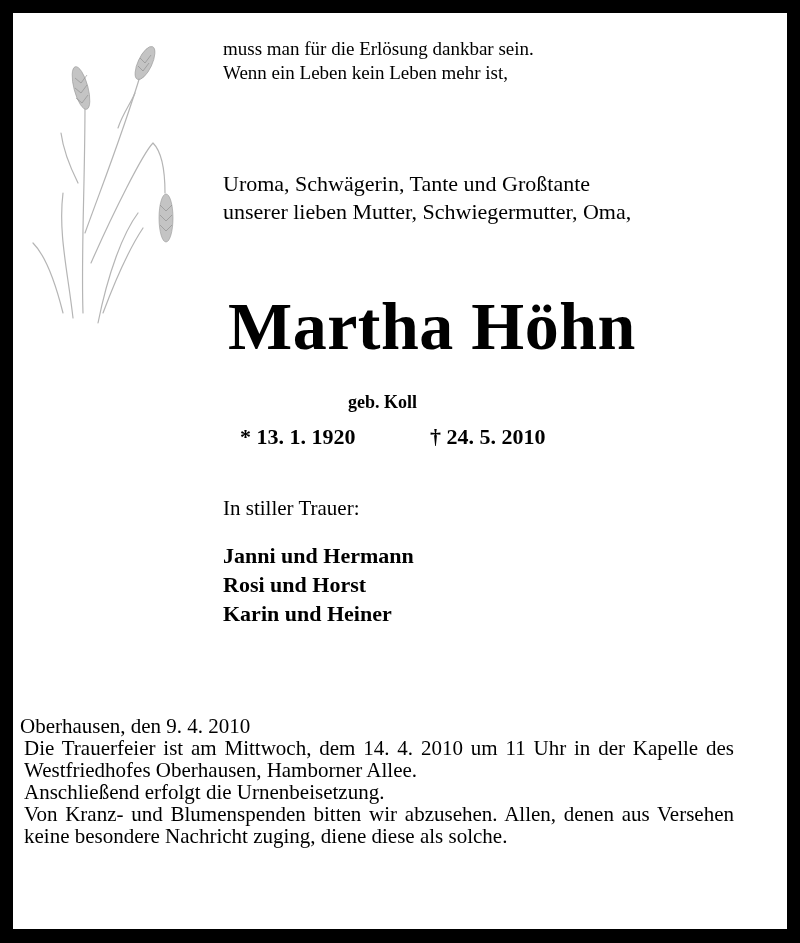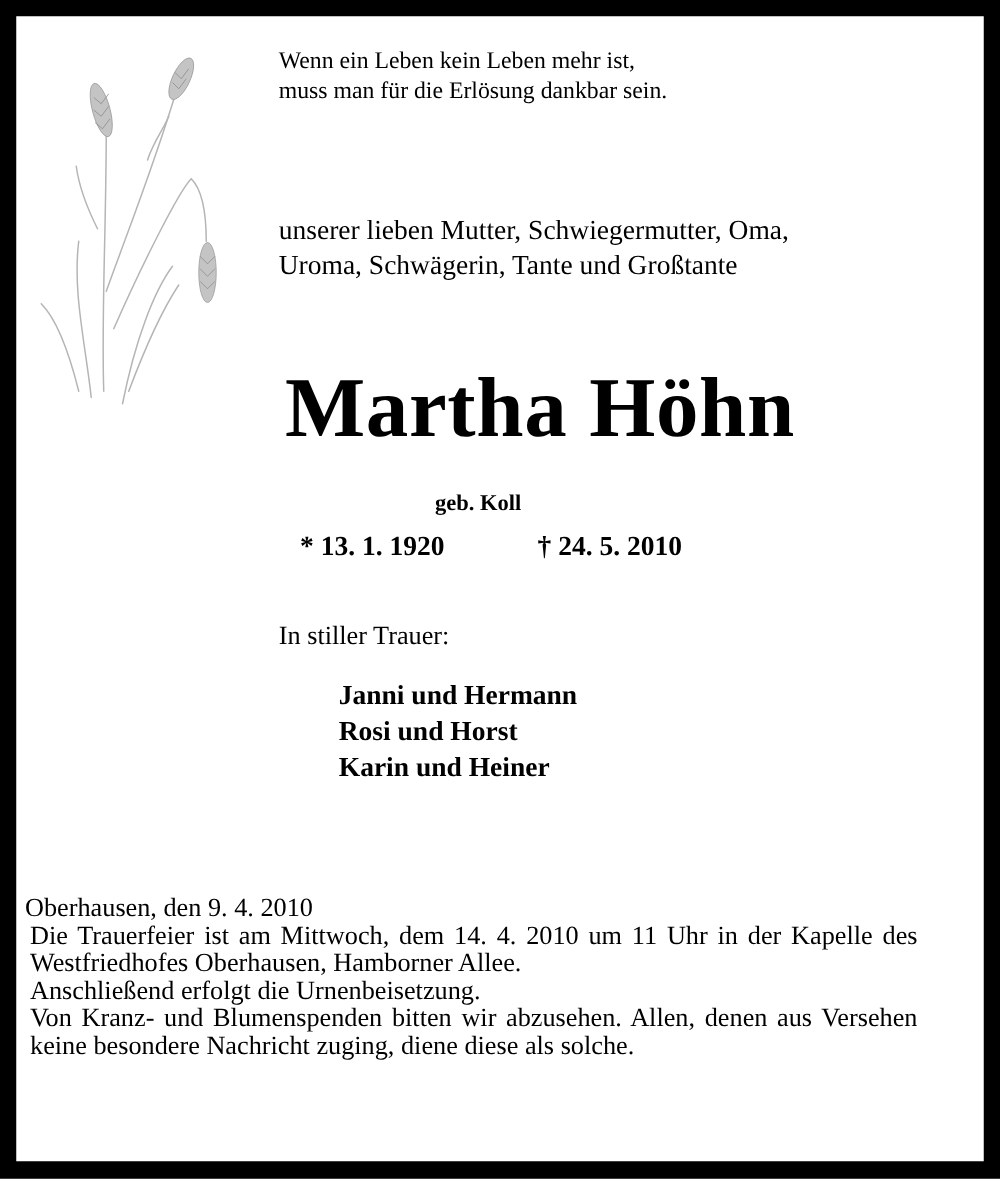--- a/index.html
+++ b/index.html
@@ -7,21 +7,21 @@
          font-family:"Liberation Serif", "DejaVu Serif", serif; color:#000; }
   .card { position:absolute; left:13px; top:13px; width:774px; height:916px; background:#fff; }
   .abs { position:absolute; white-space:nowrap; }
   .motto { left:223px; top:37px; font-size:19px; line-height:24px; }
   .intro { left:223px; top:170px; font-size:22px; line-height:28px; }
   .name { left:228px; top:286px; font-size:68px; font-weight:bold; line-height:80px; letter-spacing:0.5px; }
   .maiden { left:348px; top:392px; font-size:18px; font-weight:bold; }
   .dates { left:240px; top:424px; font-size:22px; font-weight:bold; }
   .dates .born { display:inline-block; width:190px; }
   .mourn-label { left:223px; top:496px; font-size:21px; }
-  .mourners { left:223px; top:541px; font-size:22px; font-weight:bold; line-height:29px;margin-left:48px; }
+  .mourners { left:223px; top:541px; font-size:22px; font-weight:bold; line-height:29px; }
   .place { left:20px; top:695px; font-size:21px;margin-top:19px; }
   .service { left:24px; top:737px; width:710px; font-size:21px; line-height:22px;
              white-space:normal; text-align:justify; }
   .service p { margin:0; }
   .wheat { position:absolute; left:10px; top:20px; width:180px; height:300px; }
 </style>
 </head>
 <body>
 
 <div class="card">
@@ -45,27 +45,27 @@
     </g>
     <g stroke="#888" stroke-width="0.6" fill="none">
       <path d="M52 45 L58 50 L64 42 M52 55 L58 60 L64 52 M53 65 L59 70 L65 62"></path>
       <path d="M117 25 L122 30 L128 22 M115 33 L120 38 L126 30"></path>
       <path d="M137 172 L143 178 L149 172 M137 182 L143 188 L149 182 M137 192 L143 198 L149 192"></path>
     </g>
   </svg>
 </div>
 
 <div class="abs motto">
+  <div>muss man für die Erlösung dankbar sein.</div>
   <div>Wenn ein Leben kein Leben mehr ist,</div>
-  <div>muss man für die Erlösung dankbar sein.</div>
 </div>
 
 <div class="abs intro">
+  <div>Uroma, Schwägerin, Tante und Großtante</div>
   <div>unserer lieben Mutter, Schwiegermutter, Oma,</div>
-  <div>Uroma, Schwägerin, Tante und Großtante</div>
 </div>
 
 <div class="abs name">Martha Höhn</div>
 <div class="abs maiden">geb. Koll</div>
 
 <div class="abs dates">
   <span class="born">* 13. 1. 1920</span><span>† 24. 5. 2010</span>
 </div>
 
 <div class="abs mourn-label">In stiller Trauer:</div>

